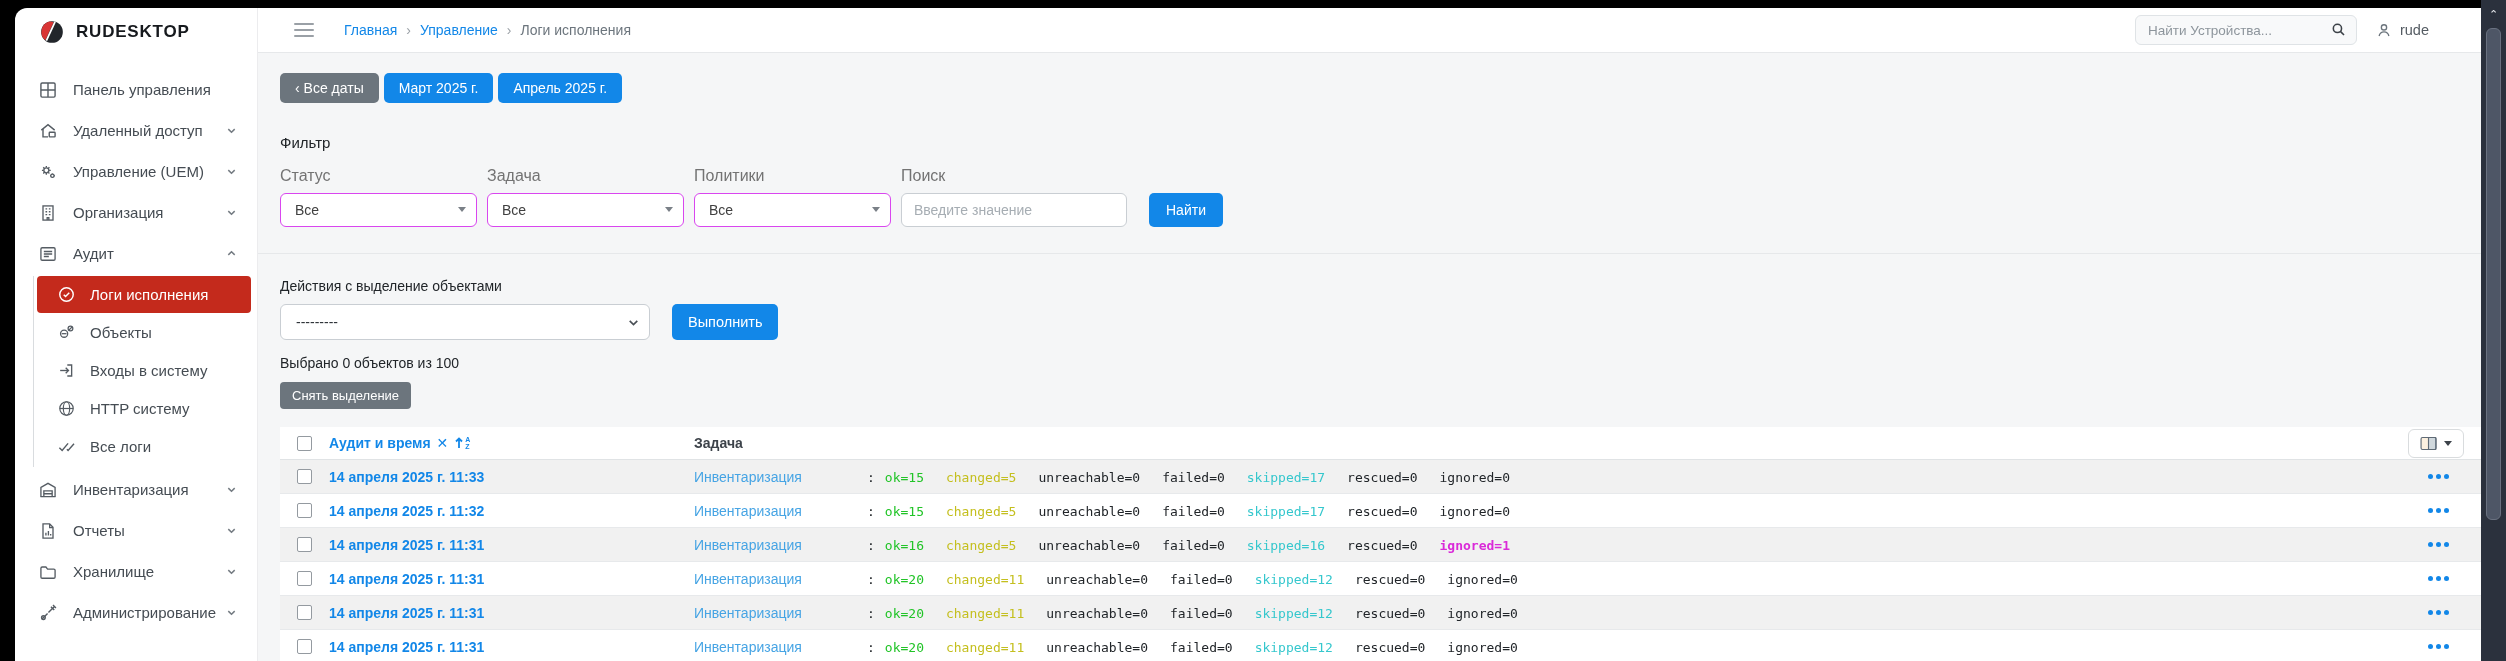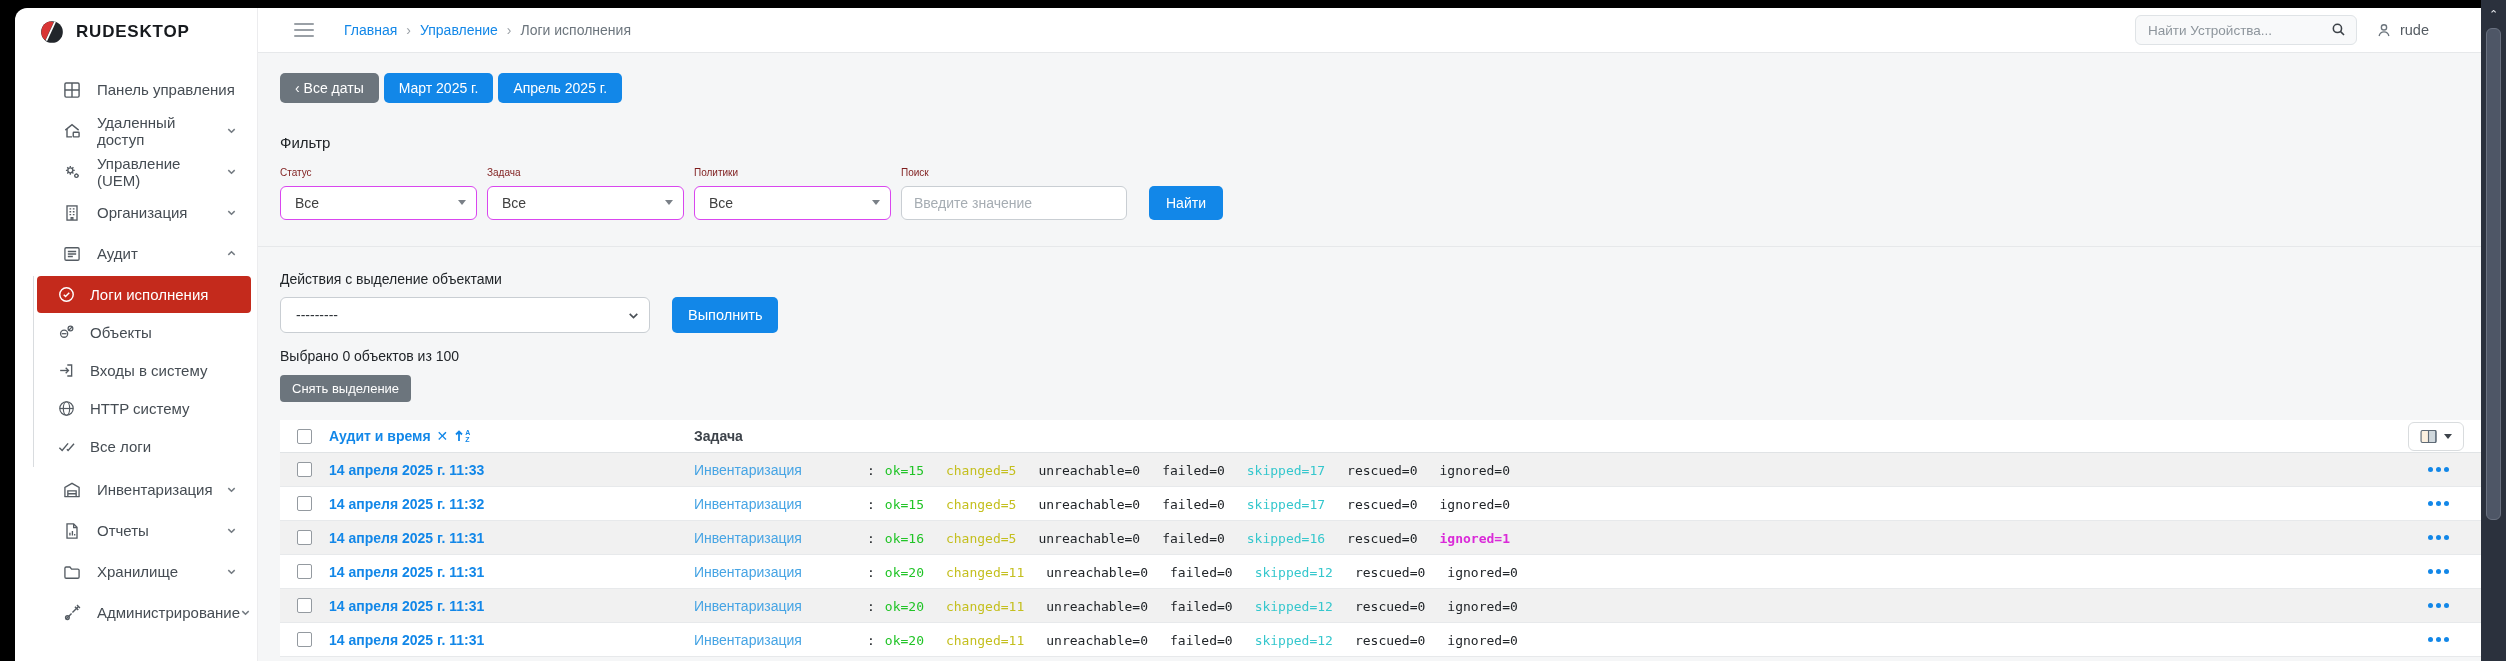--- a/index.html
+++ b/index.html
@@ -4,21 +4,21 @@
 <style>
   * { margin:0; padding:0; box-sizing:border-box; }
   html,body { width:2506px; height:661px; overflow:hidden; }
   body { background:#000; font-family:"Liberation Sans","DejaVu Sans",sans-serif; color:#212529; position:relative; }
 
   
   .sidebar { position:absolute; left:15px; top:8px; width:243px; bottom:0; background:#fff; border-top-left-radius:12px; border-right:1px solid #ececee; overflow:hidden; }
   .logo { display:flex; align-items:center; gap:11px; height:47px; padding-left:24px; }
   .logo-text { font-size:17px; font-weight:800; letter-spacing:.8px; color:#16191d; }
   .nav { margin-top:14px; }
-  .nav-item { display:flex; align-items:center; height:41px; padding-left:23px; cursor:pointer; color:#454c53; font-size:15px;margin-left:24px; }
+  .nav-item { display:flex; align-items:center; height:41px; padding-left:23px; cursor:pointer; color:#454c53; font-size:15px; }
   .nav-item .ic { width:20px; height:20px; margin-right:15px; flex:0 0 auto; color:#555c63; }
   .nav-item .chev { margin-left:auto; margin-right:20px; color:#747b82; }
   .chev.up { transform:rotate(180deg); }
   .submenu { position:relative; padding:2px 0 4px 0; }
   .submenu:before { content:""; position:absolute; left:18px; top:2px; bottom:2px; border-left:1px solid #d9dcdf; }
   .sub-item { display:flex; align-items:center; height:38px; padding-left:42px; font-size:15px; color:#454c53; cursor:pointer; position:relative; }
   .sub-item .ic { width:19px; height:19px; margin-right:14px; color:#555c63; }
   .sub-item.active { background:#c42a1c; color:#fff; border-radius:4px; margin-left:22px; margin-right:6px; padding-left:20px; height:37px; }
   .sub-item.active .ic { color:#fff; }
 
@@ -45,21 +45,21 @@
   
   .content { position:absolute; left:258px; top:53px; right:25px; bottom:0; background:#f5f6f7; overflow:hidden; }
   .datebar { display:flex; gap:5px; margin:20px 0 0 22px; }
   .btn { border:none; border-radius:5px; height:30px; padding:0 15px; font-size:14px; font-family:inherit; cursor:pointer; }
   .btn-grey { background:#6c757d; color:#fff; }
   .btn-blue { background:#1287e8; color:#fff; }
 
   .filter-title { margin:31px 0 0 22px; font-size:15px; color:#212529; }
   .filter-row { display:flex; align-items:flex-end; gap:10px; margin:16px 0 0 22px; }
   .field { display:flex; flex-direction:column; }
-  .field label { font-size:10px; color:#7f1d1d; margin-bottom:8px; }
+  .field label { font-size:16px; color:#737373; margin-bottom:8px; }
   .sel-wrap { position:relative; width:197px; }
   .sel-wrap select { width:100%; height:34px; appearance:none; -webkit-appearance:none; border:1px solid #d946ef; border-radius:6px; background:#fff; padding:0 26px 0 14px; font-size:14px; color:#404040; font-family:inherit; cursor:pointer; }
   .sel-wrap .caret { position:absolute; right:11px; top:14px; width:0; height:0; border-left:4.5px solid transparent; border-right:4.5px solid transparent; border-top:5.5px solid #7a8087; pointer-events:none; }
   .filter-row input[type=text] { width:226px; height:34px; border:1px solid #c9ced3; border-radius:6px; background:#fff; padding:0 12px; font-size:14px; font-family:inherit; color:#30353a; }
   .filter-row input[type=text]::placeholder { color:#a6adb3; }
   .btn-find { height:34px; padding:0 17px; margin-left:12px; }
 
   .hr { margin:26px 0 0 0; border-top:1px solid #e6e8ea; width:100%; }
   .actions-title { margin:24px 0 0 22px; font-size:14px; color:#212529; }
   .actions-row { display:flex; align-items:center; margin:10px 0 0 22px; }

